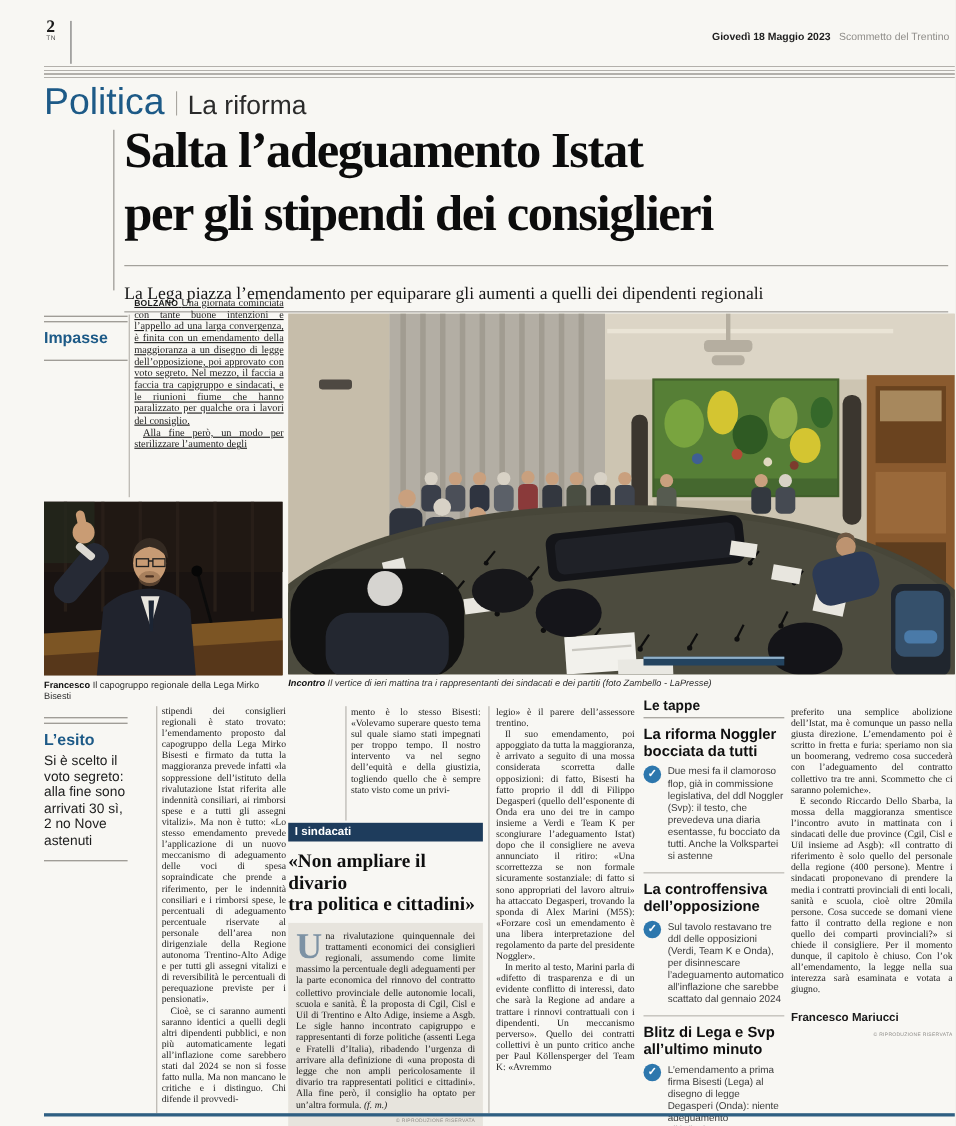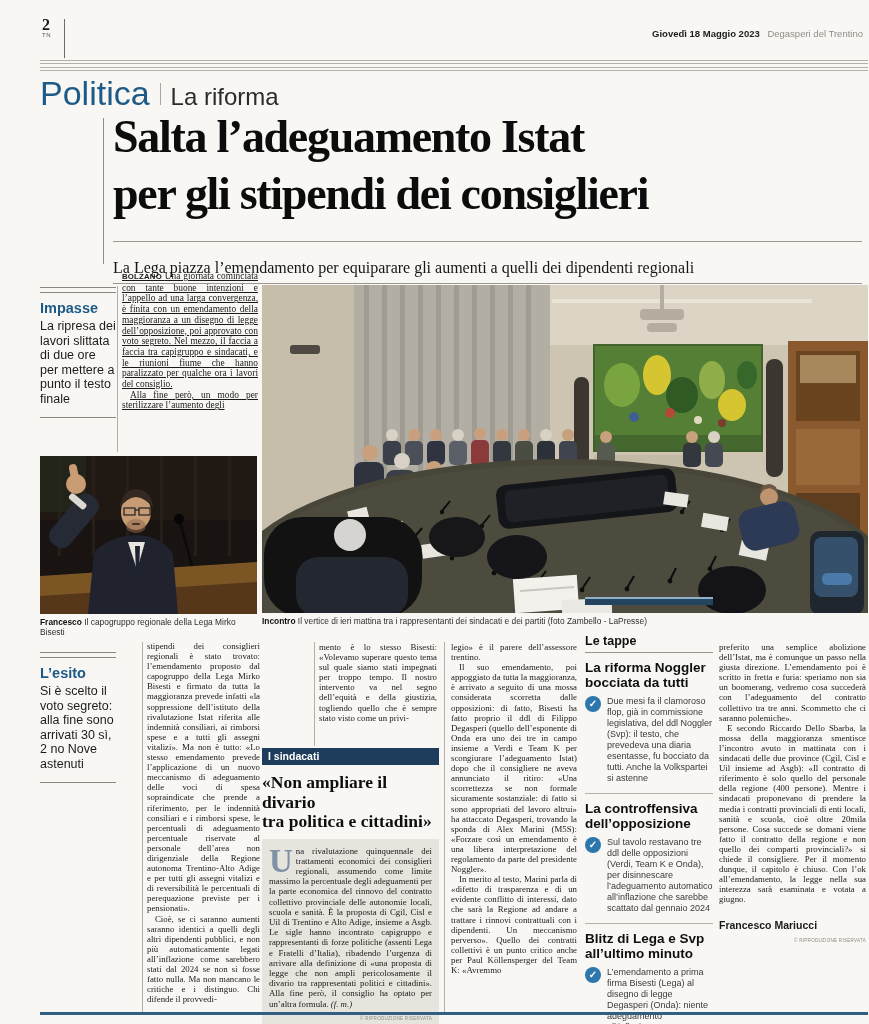--- a/index.html
+++ b/index.html
@@ -54,21 +54,21 @@
   .vr-a{left:117px;top:286px;height:166px;}
   .vr-b{left:142px;top:642px;height:370px;}
   .vr-c{left:314px;top:642px;height:104px;}
   .vr-d{left:444px;top:642px;height:370px;}
 
   
   .photo{display:block;}
   .caption{font-family:"Liberation Sans",sans-serif;font-size:8.4px;line-height:10px;color:#2e2e2e;}
   .caption b{color:#0f0f0f;}
   .cap1{left:40px;top:617px;width:217px;}
-  .cap2{left:262px;top:616px;width:440px;}
+  .cap2{left:262px;top:616px;width:440px;font-style:italic;}
 
   
   .sind{left:262px;top:748px;width:177px;}
   .sind .bar{background:#1e3c5c;color:#fff;font-family:"Liberation Sans",sans-serif;
              font-weight:bold;font-size:10.5px;padding:2px 6px 3px;}
   .sind .quote{font-weight:bold;font-size:17.5px;line-height:19.5px;color:#0e0e0e;margin:8px 0 7px;}
   .sind .panel{background:#e7e4dd;padding:7px 7px 6px;font-size:8.8px;line-height:10.2px;text-align:justify;}
   .sind .drop{float:left;font-size:33px;line-height:26px;padding:2px 3px 0 0;color:#7d92a4;font-weight:bold;}
   .sind .sig{font-style:italic;}
   .microcopy{display:block;text-align:right;font-family:"Liberation Sans",sans-serif;
@@ -95,41 +95,40 @@
 
 <div class="page">
 
   <div class="abs pagenum">
     <div class="num">2</div>
     <div class="ed">TN</div>
   </div>
   <div class="abs mast-vrule"></div>
   <div class="abs dateline">
     <span class="d">Giovedì 18 Maggio 2023</span>
-    <span class="n">Degasperi del Trentino</span>
+    <span class="n">Scommetto del Trentino</span>
   </div>
   <div class="abs hairlines"></div>
 
   <div class="abs section">
     <span class="pol">Politica</span>
     <span class="div"></span>
     <span class="top">La riforma</span>
   </div>
 
   <div class="abs head-rule"></div>
   <div class="abs headline">
     <div>Salta l’adeguamento Istat</div>
     <div>per gli stipendi dei consiglieri</div>
   </div>
   <div class="abs subhead">La Lega piazza l’emendamento per equiparare gli aumenti a quelli dei dipendenti regionali</div>
 
   <div class="abs minibox box-impasse">
     <div class="dblrule"></div>
     <div class="t">Impasse</div>
-    <div class="x">La ripresa dei lavori slittata di due ore per mettere a punto il testo finale</div>
     <div class="endrule"></div>
   </div>
 
   <div class="abs vrule vr-a"></div>
   <div class="abs bcol col1a">
     <p><span class="lead">BOLZANO</span>
        <span>Una giornata cominciata con tante buone intenzioni e l’appello ad una larga convergenza, è finita con un emendamento della maggioranza a un disegno di legge dell’opposizione, poi approvato con voto segreto. Nel mezzo, il faccia a faccia tra capigruppo e sindacati, e le riunioni fiume che hanno paralizzato per qualche ora i lavori del consiglio.</span></p>
     <p class="ind">Alla fine però, un modo per sterilizzare l’aumento degli</p>
   </div>
 

